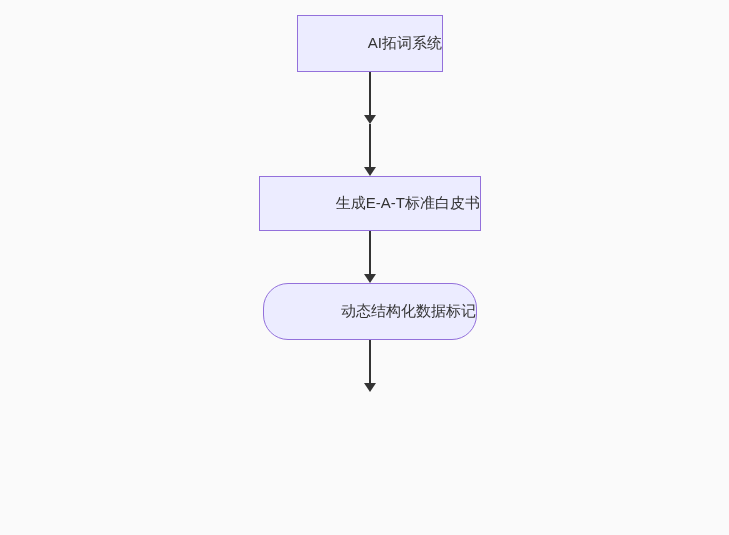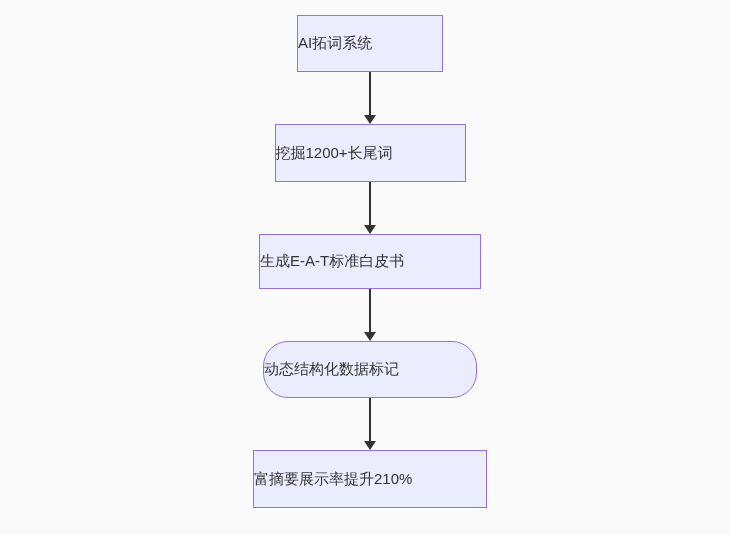--- a/index.html
+++ b/index.html
@@ -25,21 +25,21 @@
     align-items: center;
   }
   .node {
     box-sizing: border-box;
     background: #ECECFF;
     border: 1px solid #9370DB;
     color: #333333;
     font-size: 15px;
     display: flex;
     align-items: center;
-    justify-content: flex-start;
+    justify-content: flex-end;
     text-align: center;
     height: 57px;
   }
   .n1 { width: 146px; }
   .n2 { width: 191px; height: 58px; }
   .n3 { width: 222px; height: 55px; }
   .n4 { width: 214px; border-radius: 25px; }
   .n5 { width: 234px; height: 58px; }
   .connector {
     display: flex;
@@ -68,23 +68,20 @@
 
     <div class="node n1">
       <span>AI拓词系统</span>
     </div>
 
     <div class="connector">
       <div class="line"></div>
       <div class="arrowhead"></div>
     </div>
 
-    <div class="node n2">
-      <span>挖掘1200+长尾词</span>
-    </div>
 
     <div class="connector">
       <div class="line"></div>
       <div class="arrowhead"></div>
     </div>
 
     <div class="node n3">
       <span>生成E-A-T标准白皮书</span>
     </div>
 
@@ -95,18 +92,15 @@
 
     <div class="node n4">
       <span>动态结构化数据标记</span>
     </div>
 
     <div class="connector">
       <div class="line"></div>
       <div class="arrowhead"></div>
     </div>
 
-    <div class="node n5">
-      <span>富摘要展示率提升210%</span>
-    </div>
 
   </div>
 </div>
 
 </body></html>

